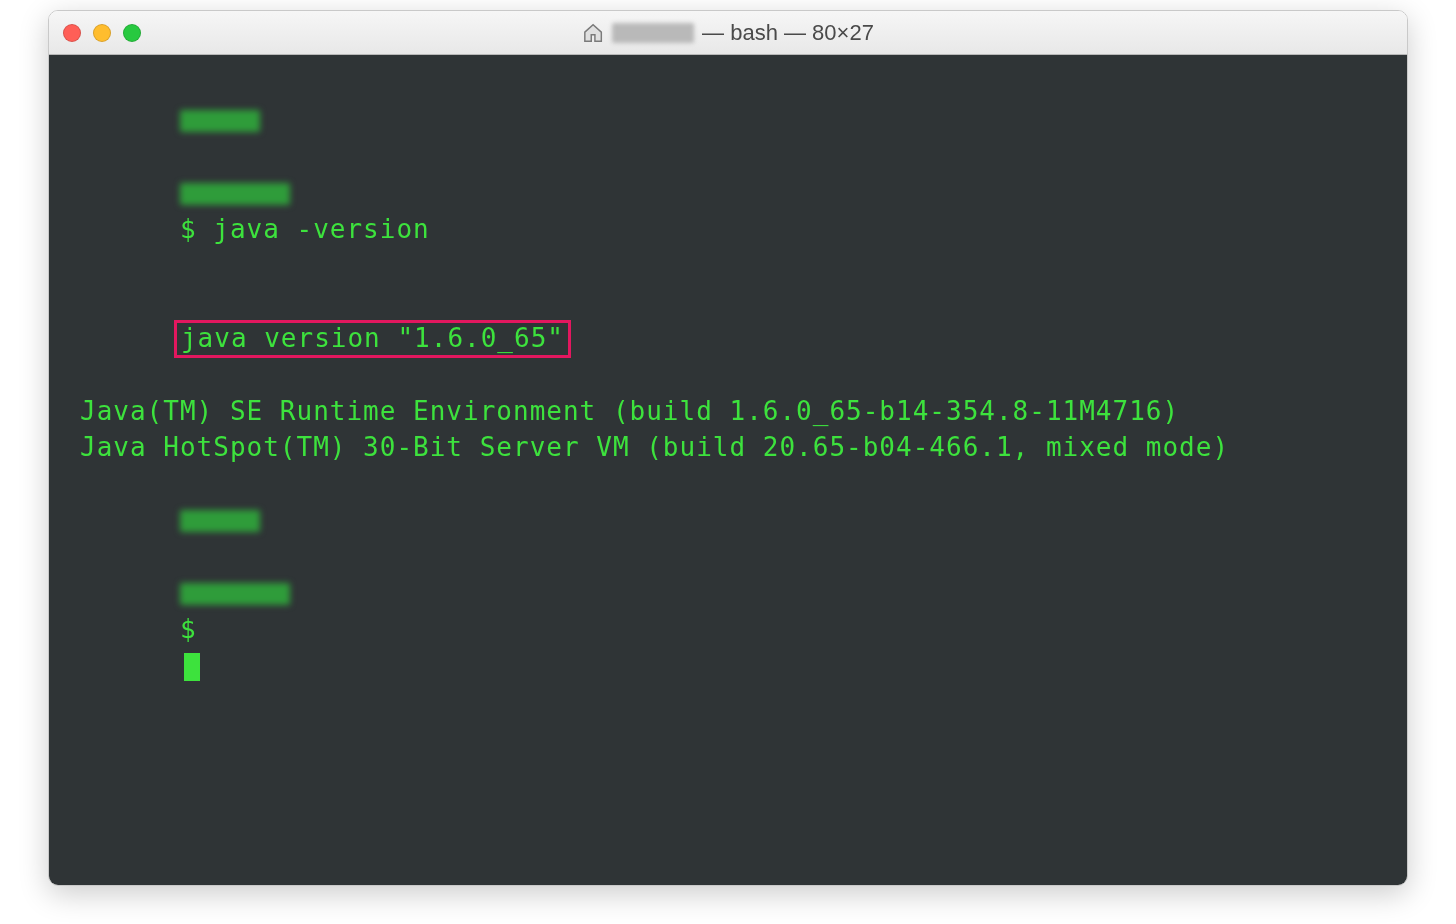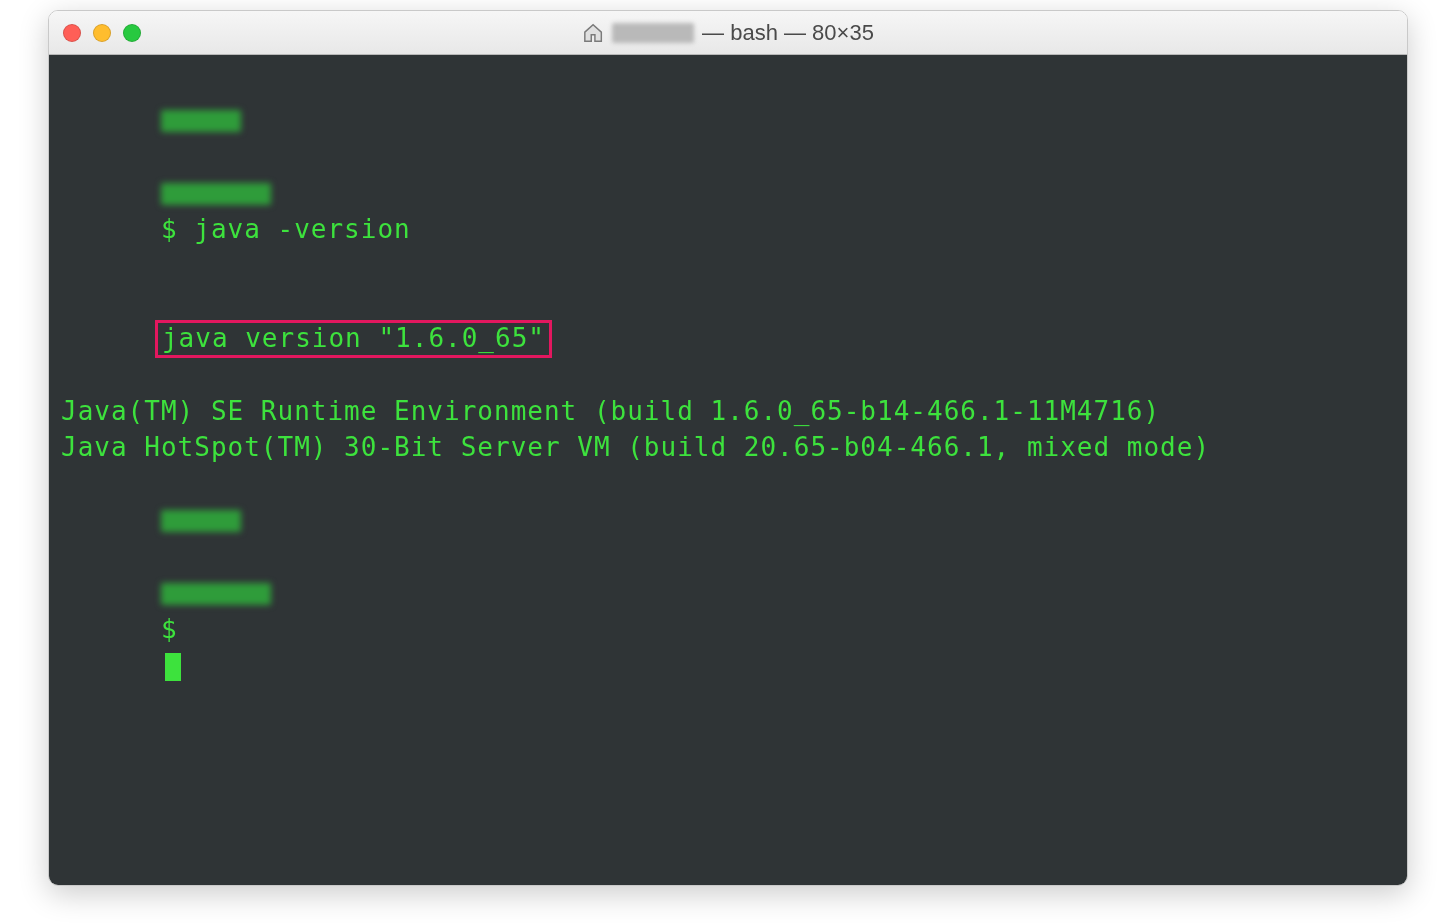--- a/index.html
+++ b/index.html
@@ -84,20 +84,21 @@
       min-height: 830px;
       font-family: "Menlo", "Monaco", "Consolas", monospace;
       font-size: 26px;
       line-height: 1.4;
       color: #3de23d;
       letter-spacing: 1px;
     }
 
     .term-line {
       white-space: pre;
+      margin-left: 19px;
     }
 
     .prompt-blur {
       display: inline-block;
       background: #2f9c3a;
       border-radius: 2px;
       filter: blur(3px);
       height: 22px;
       vertical-align: middle;
     }
@@ -127,38 +128,38 @@
     <div class="traffic-lights">
       <div class="traffic-dot dot-close"></div>
       <div class="traffic-dot dot-min"></div>
       <div class="traffic-dot dot-max"></div>
     </div>
     <div class="title-center">
       <svg class="home-icon" viewBox="0 0 24 24" fill="none" stroke="currentColor" stroke-width="1.6">
         <path d="M3 11 L12 3 L21 11 L21 21 L14 21 L14 14 L10 14 L10 21 L3 21 Z" fill="#e0e0e0" stroke="#7a7a7a"></path>
       </svg>
       <span class="blur-chip" style="width:82px;"></span>
-      <span> — bash — 80×35</span>
+      <span> — bash — 80×27</span>
     </div>
   </div>
 
   <div class="terminal-body">
 
     <div class="term-line">
       <span class="prompt-blur" style="width:80px;"></span>
       <span> </span>
       <span class="prompt-blur" style="width:110px;"></span>
       <span>$</span><span> </span><span>java -version</span>
     </div>
 
     <div class="term-line">
       <span class="highlight-box">java version "1.6.0_65"</span>
     </div>
 
-    <div class="term-line">Java(TM) SE Runtime Environment (build 1.6.0_65-b14-466.1-11M4716)</div>
+    <div class="term-line">Java(TM) SE Runtime Environment (build 1.6.0_65-b14-354.8-11M4716)</div>
 
     <div class="term-line">Java HotSpot(TM) 30-Bit Server VM (build 20.65-b04-466.1, mixed mode)</div>
 
     <div class="term-line">
       <span class="prompt-blur" style="width:80px;"></span>
       <span> </span>
       <span class="prompt-blur" style="width:110px;"></span>
       <span>$</span>
       <span class="cursor-block"></span>
     </div>

